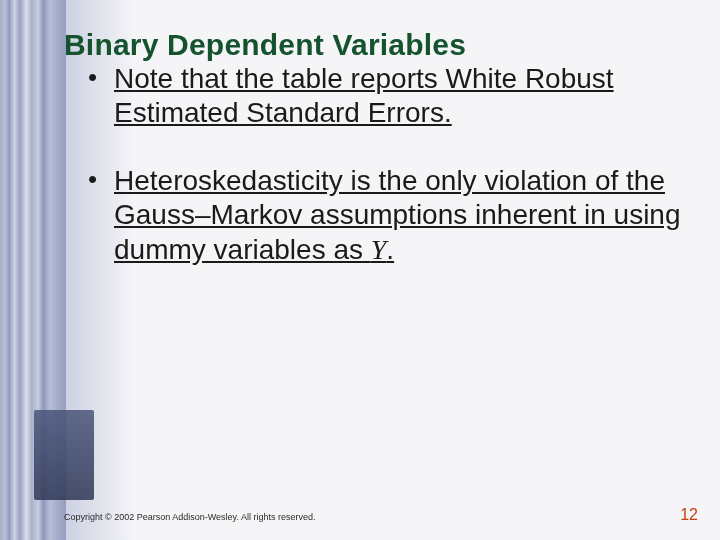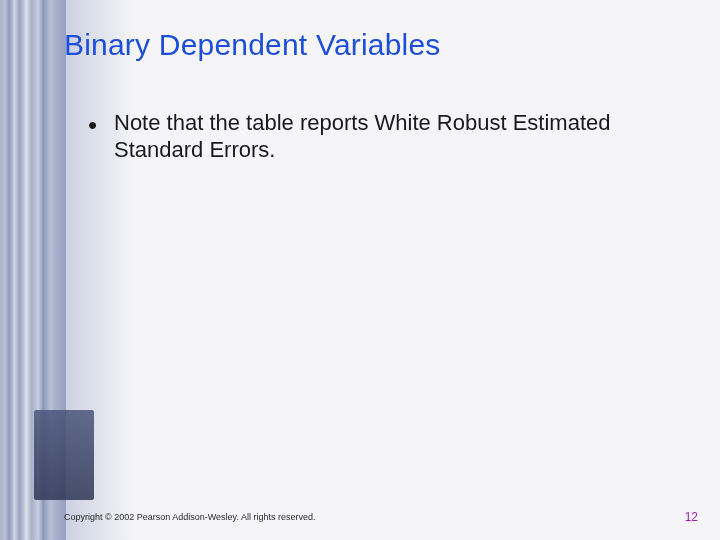--- a/index.html
+++ b/index.html
@@ -39,32 +39,32 @@
     opacity: 0.85;
     border-radius: 2px;
   }
   .content {
     position: absolute;
     left: 64px;
     top: 28px;
     width: 630px;
   }
   .title {
-    color: #1d4ed8;
+    color: #14532d;
     font-size: 30px;
-    font-weight: 400;
-    margin-bottom: 48px;
+    font-weight: 700;
     letter-spacing: 0.2px;
   }
   .bullets {
     list-style: none;
     color: #1a1a1a;
-    font-size: 22px;
+    font-size: 28px;
     line-height: 1.22;
     padding-left: 24px;
+    text-decoration: underline;
   }
   .bullets li {
     position: relative;
     padding-left: 26px;
     margin-bottom: 34px;
   }
   .bullets li::before {
     content: "•";
     position: absolute;
     left: 0;
@@ -80,32 +80,33 @@
     position: absolute;
     left: 64px;
     bottom: 18px;
     font-size: 9px;
     color: #2a2a2a;
   }
   .pagenum {
     position: absolute;
     right: 22px;
     bottom: 16px;
-    font-size: 12px;
-    color: #a21caf;
+    font-size: 16px;
+    color: #c2410c;
   }
 </style>
 </head>
 <body>
 
 <div class="bg-strip"></div>
 <div class="bg-fade"></div>
 <div class="bg-bottom-block"></div>
 
 <div class="content">
   <h1 class="title">Binary Dependent Variables</h1>
   <ul class="bullets">
     <li><span>Note that the table reports White Robust Estimated Standard Errors.</span></li>
+    <li><span>Heteroskedasticity is the only violation of the Gauss–Markov assumptions inherent in using dummy variables as </span><span class="italic-var">Y</span><span>.</span></li>
   </ul>
 </div>
 
 <div class="footer">Copyright © 2002 Pearson Addison-Wesley. All rights reserved.</div>
 <div class="pagenum">12</div>
 
 </body></html>

